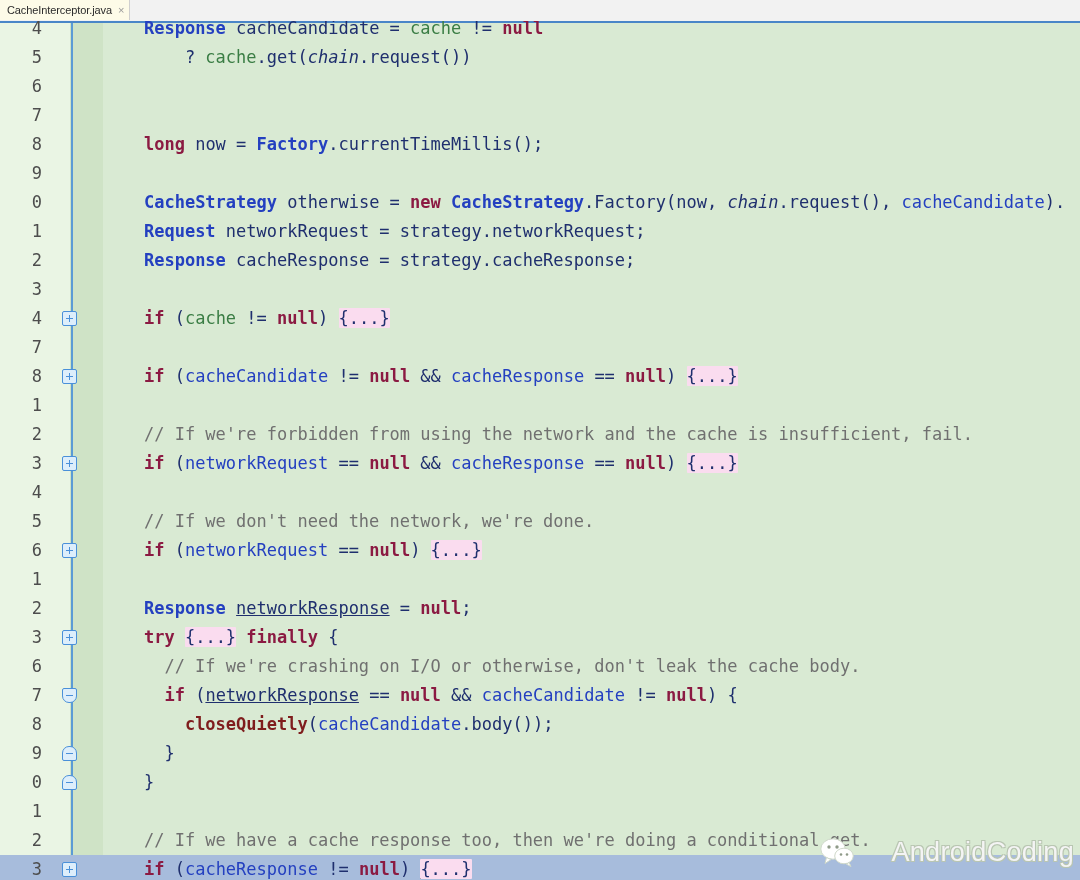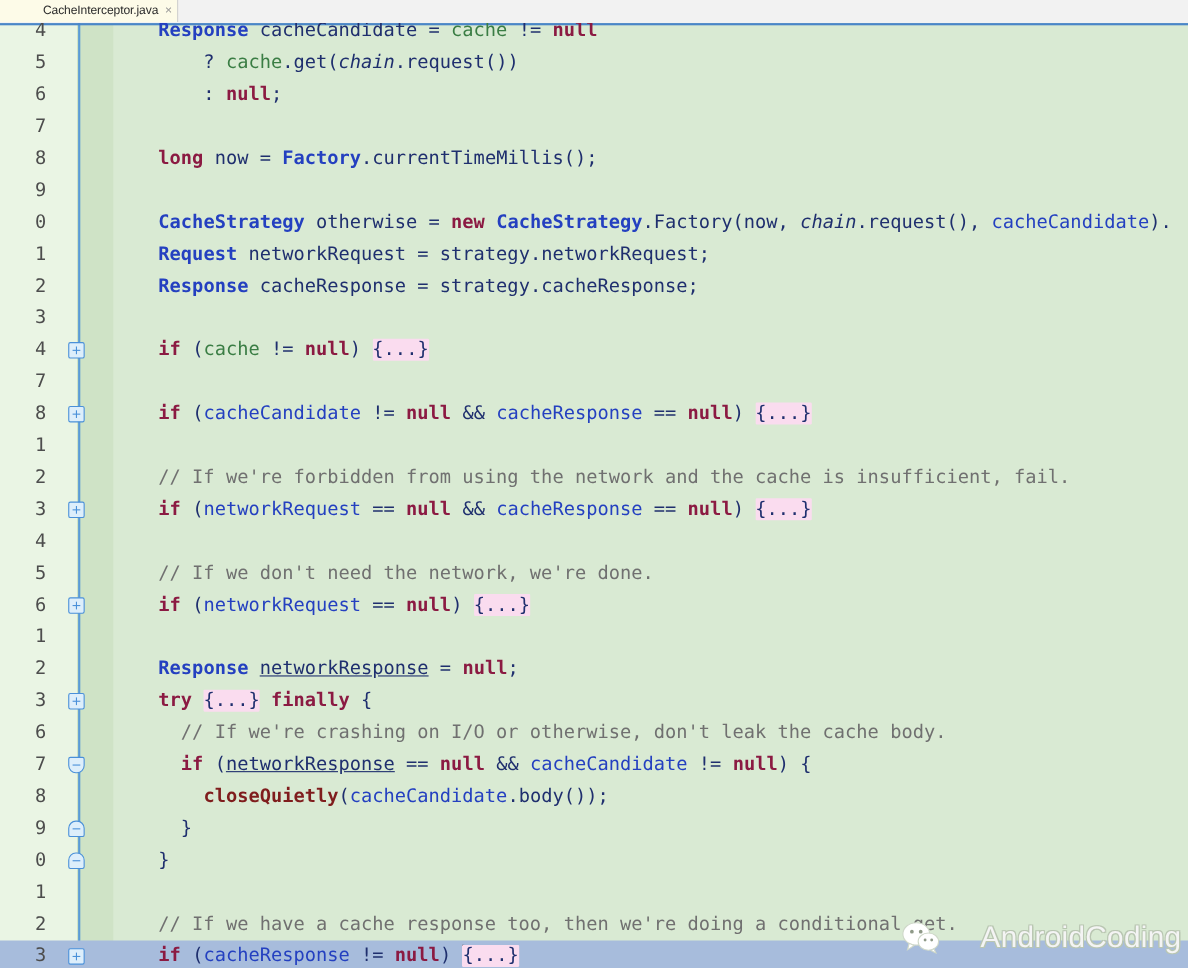--- a/index.html
+++ b/index.html
@@ -42,21 +42,20 @@
     background: #fdfbe8;
     border-right: 1px solid #cfcfcf;
     box-sizing: border-box;
   }
   .tab-label {
     font-family: "Liberation Sans", sans-serif;
     font-size: 11px;
     color: #2b2b2b;
     white-space: nowrap;
     letter-spacing: -0.1px;
-    margin-left: 32px;
   }
   .tab-close {
     font-family: "Liberation Sans", sans-serif;
     font-size: 11px;
     color: #9a9a9a;
     margin-left: 6px;
     line-height: 1;
   }
 
   
@@ -235,21 +234,20 @@
         <div class="row" style="top: -7px;">
           <span class="lineno">4</span>
           <span class="code"><span class="id">    </span><span class="type">Response</span><span class="id"> cacheCandidate = </span><span class="fld">cache</span><span class="id"> != </span><span class="kw">null</span></span>
         </div>
         <div class="row" style="top: 22px;">
           <span class="lineno">5</span>
           <span class="code"><span class="id">        ? </span><span class="fld">cache</span><span class="id">.get(</span><span class="ital">chain</span><span class="id">.request())</span></span>
         </div>
         <div class="row" style="top: 51px;">
           <span class="lineno">6</span>
-          <span class="code"><span class="id">        : </span><span class="kw">null</span><span class="id">;</span></span>
         </div>
         <div class="row" style="top: 80px;">
           <span class="lineno">7</span>
           <span class="code"></span>
         </div>
         <div class="row" style="top: 109px;">
           <span class="lineno">8</span>
           <span class="code"><span class="id">    </span><span class="kw">long</span><span class="id"> now = </span><span class="type">Factory</span><span class="id">.currentTimeMillis();</span></span>
         </div>
         <div class="row" style="top: 138px;">

